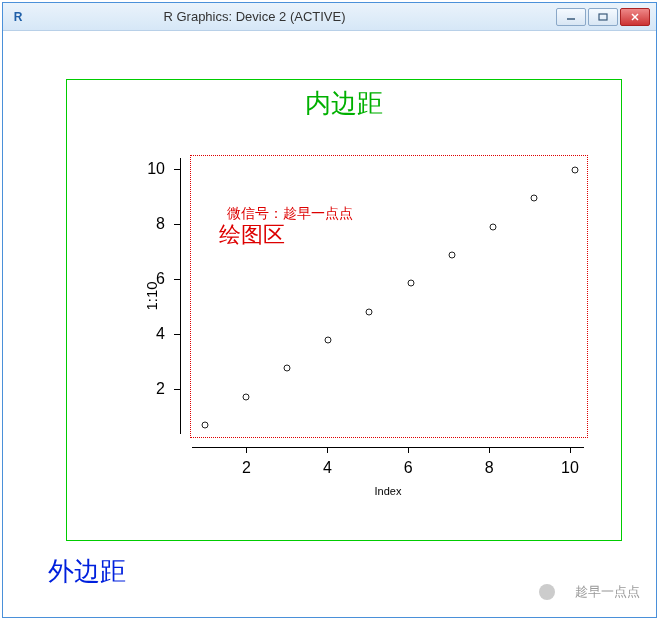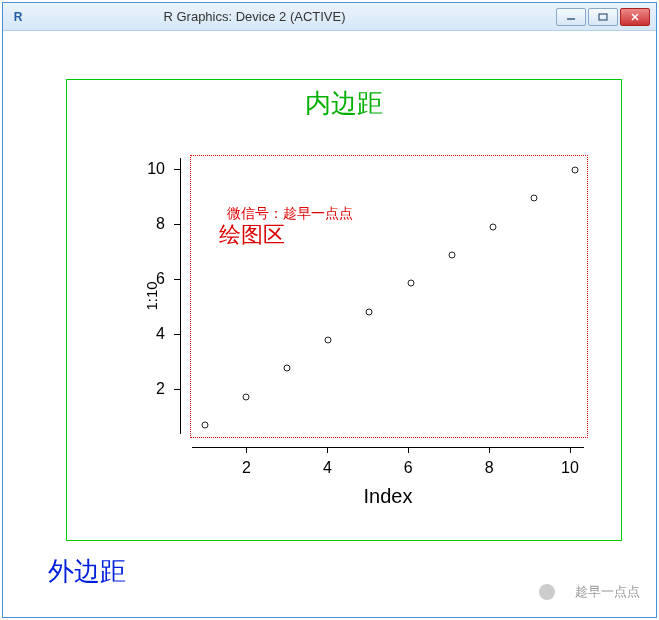--- a/index.html
+++ b/index.html
@@ -155,21 +155,21 @@
   position: absolute;
   top: 12px;
   transform: translateX(-50%);
   font-size: 16px;
   color: #000;
 }
 .x-label {
   position: absolute;
   left: 50%; top: 38px;
   transform: translateX(-50%);
-  font-size: 20px;
+  font-size: 11px;
   color: #000;
 }
 .watermark {
   position: absolute;
   right: 16px; bottom: 16px;
   font-size: 13px;
   color: #999;
   display: flex;
   align-items: center;
   gap: 20px;

